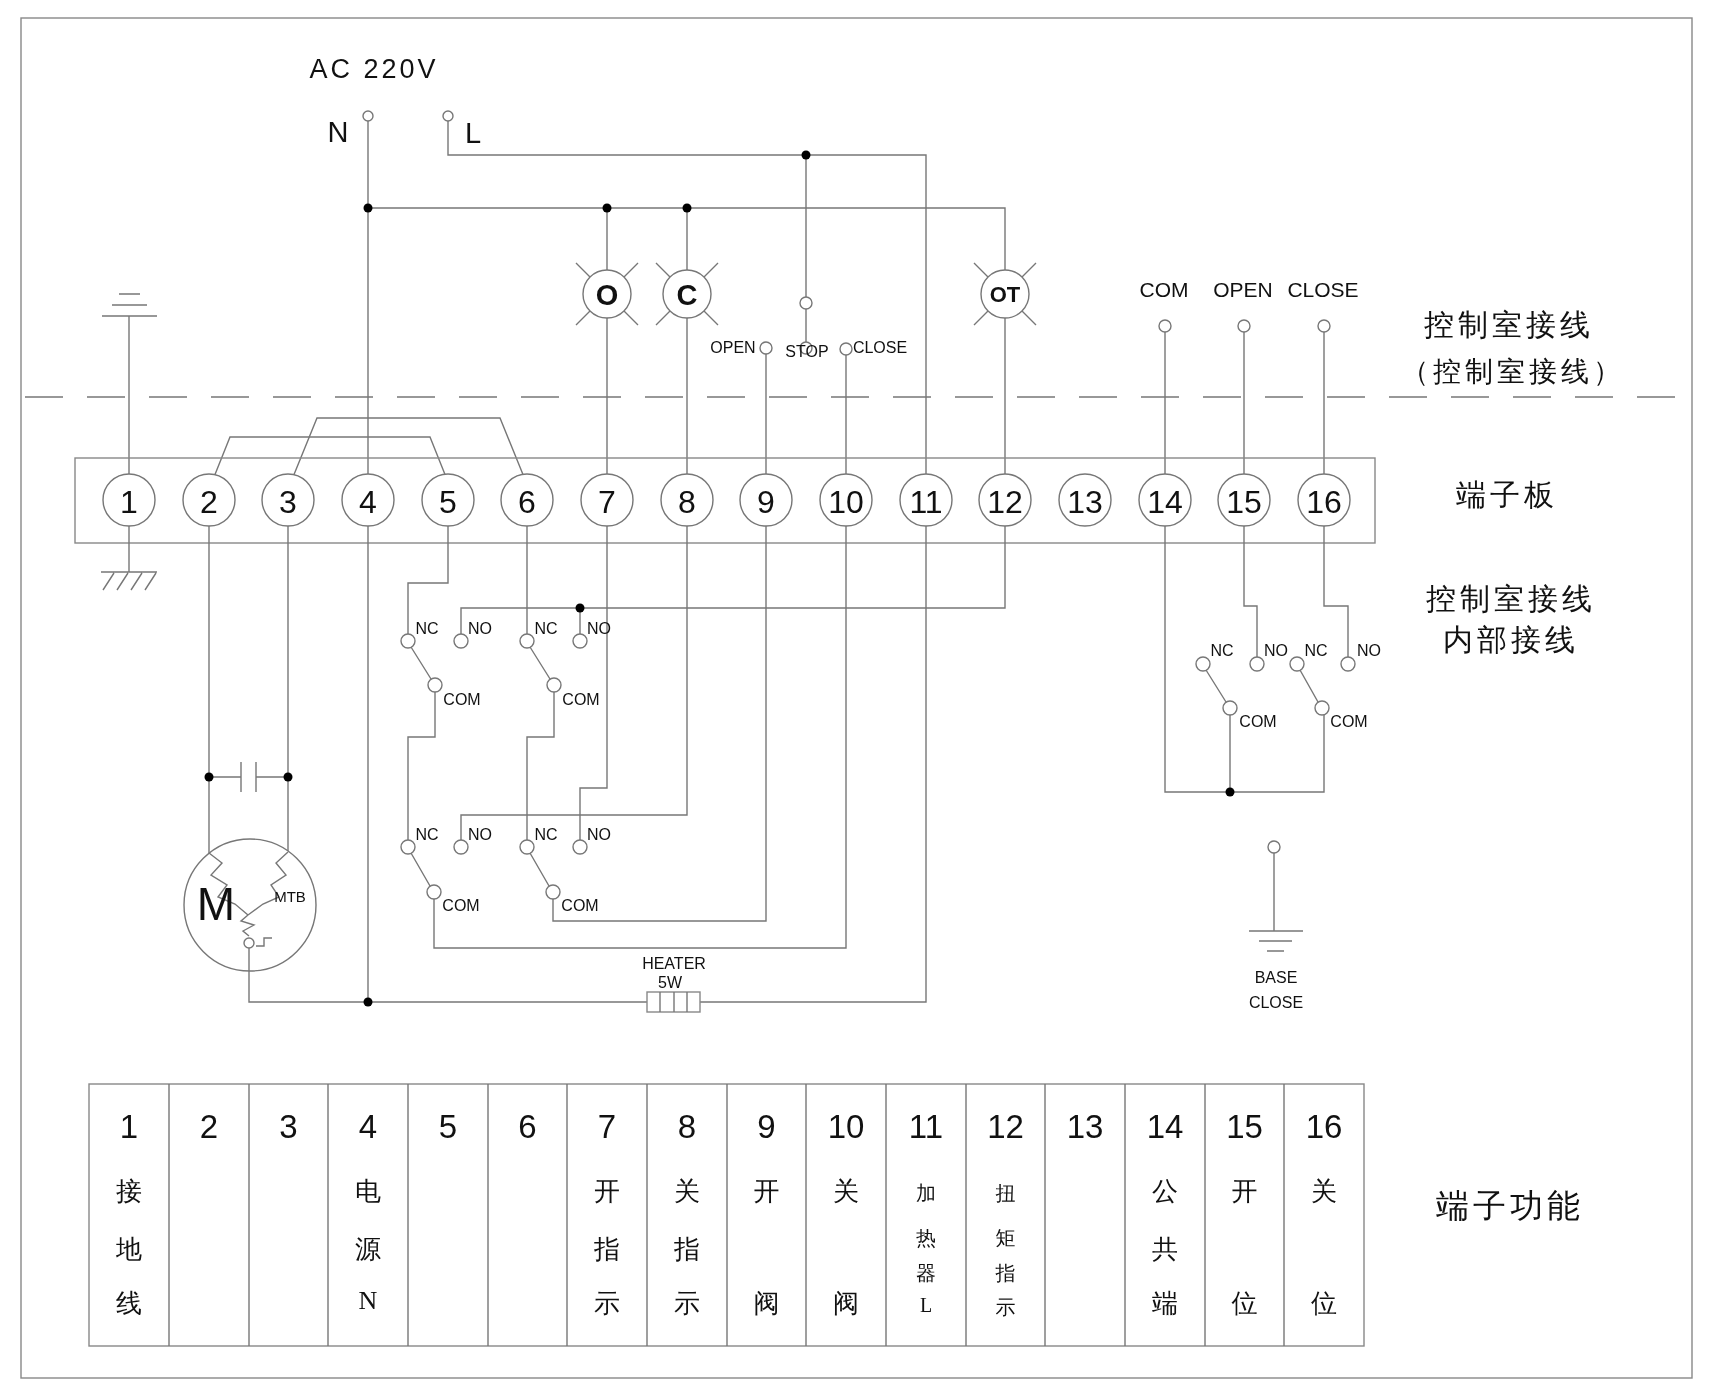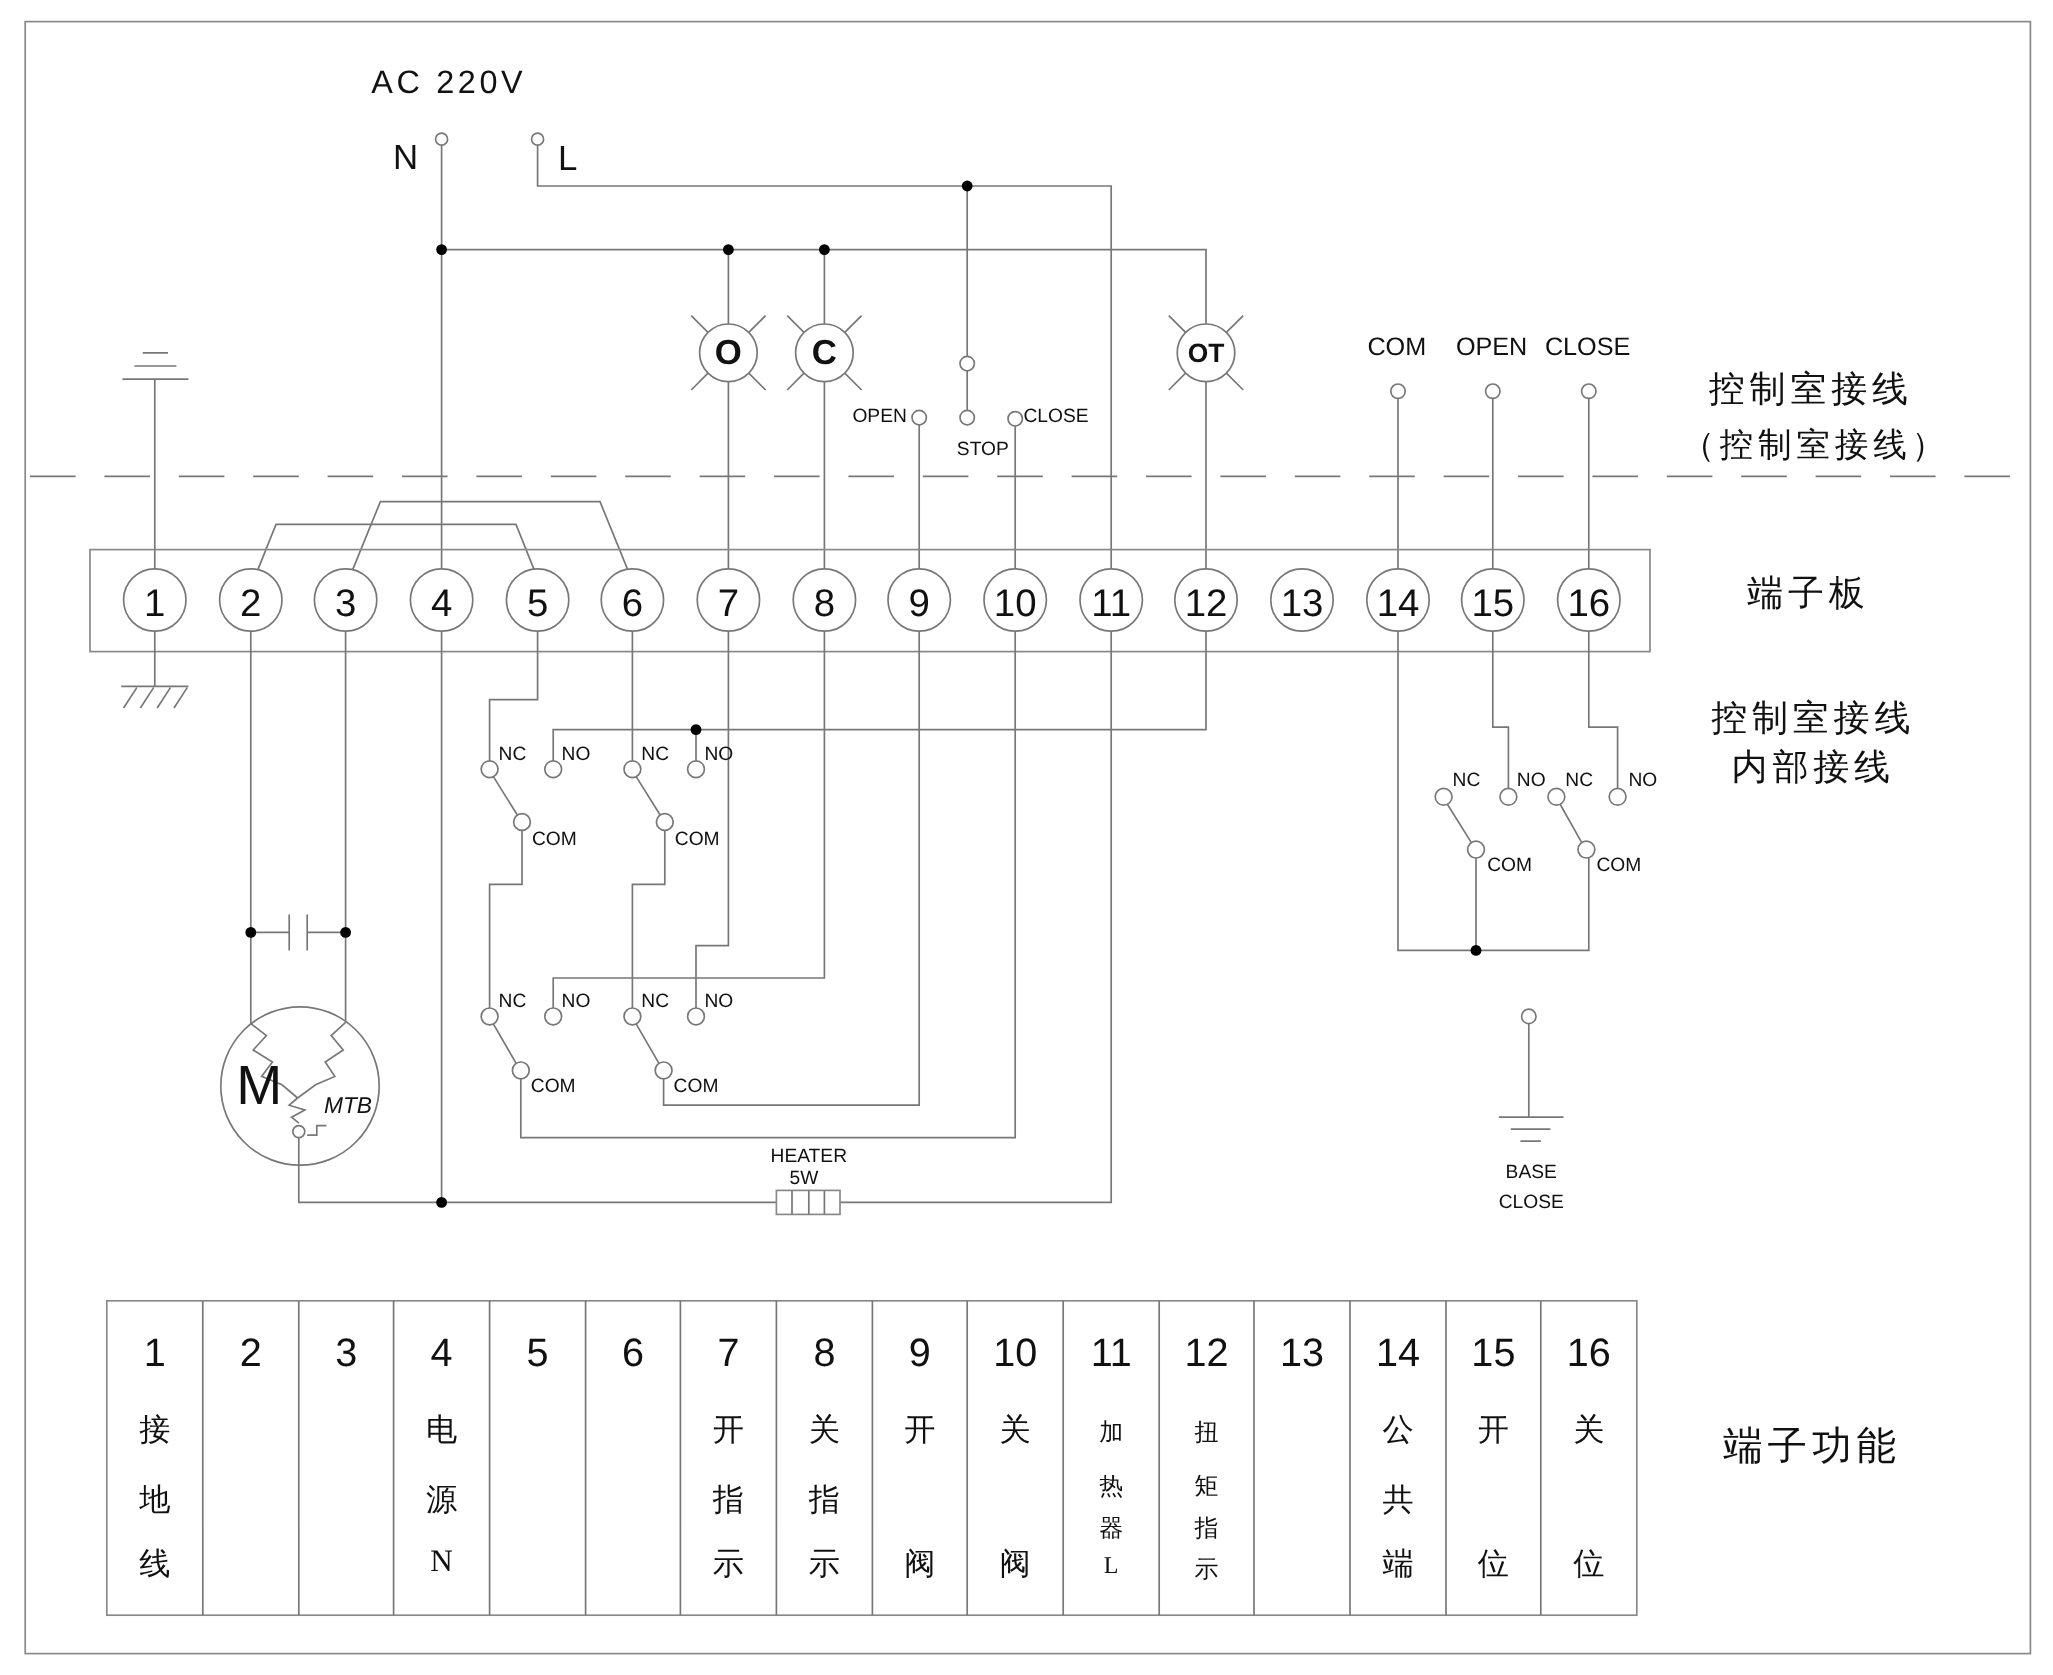--- a/index.html
+++ b/index.html
@@ -165,21 +165,21 @@
 
   <div class="lbl serif" style="left:374px;top:69px;font-size:27px;letter-spacing:3px;">AC 220V</div>
   <div class="lbl serif" style="left:338px;top:132px;font-size:29px;">N</div>
   <div class="lbl serif" style="left:473px;top:133px;font-size:29px;">L</div>
 
   <div class="lbl lamp-letter" style="left:607px;top:295px;">O</div>
   <div class="lbl lamp-letter" style="left:687px;top:295px;">C</div>
   <div class="lbl" style="left:1005px;top:295px;font-size:22px;font-weight:700;">OT</div>
 
   <div class="lbl tinybtn" style="left:733px;top:348px;">OPEN</div>
-  <div class="lbl tinybtn" style="left:807px;top:375px;margin-left:12px;">STOP</div>
+  <div class="lbl tinybtn" style="left:807px;top:352px;">STOP</div>
   <div class="lbl tinybtn" style="left:880px;top:348px;">CLOSE</div>
 
   <div class="lbl" style="left:1164px;top:289px;font-size:21px;">COM</div>
   <div class="lbl" style="left:1243px;top:289px;font-size:21px;">OPEN</div>
   <div class="lbl" style="left:1323px;top:289px;font-size:21px;">CLOSE</div>
 
   <div class="lbl contact-lbl" style="left:427px;top:629px;">NC</div>
   <div class="lbl contact-lbl" style="left:480px;top:629px;">NO</div>
   <div class="lbl contact-lbl" style="left:546px;top:629px;">NC</div>
   <div class="lbl contact-lbl" style="left:599px;top:629px;">NO</div>
@@ -194,21 +194,21 @@
   <div class="lbl contact-lbl" style="left:580px;top:906px;">COM</div>
 
   <div class="lbl contact-lbl" style="left:1222px;top:651px;">NC</div>
   <div class="lbl contact-lbl" style="left:1276px;top:651px;">NO</div>
   <div class="lbl contact-lbl" style="left:1316px;top:651px;">NC</div>
   <div class="lbl contact-lbl" style="left:1369px;top:651px;">NO</div>
   <div class="lbl contact-lbl" style="left:1258px;top:722px;">COM</div>
   <div class="lbl contact-lbl" style="left:1349px;top:722px;">COM</div>
 
   <div class="lbl serif" style="left:216px;top:904px;font-size:46px;">M</div>
-  <div class="lbl" style="left:290px;top:922px;font-size:19px;font-style:italic;">MTB</div>
+  <div class="lbl" style="left:290px;top:896px;font-size:15px;">MTB</div>
 
   <div class="lbl small" style="left:674px;top:964px;">HEATER</div>
   <div class="lbl small" style="left:670px;top:983px;text-align:right;">5W</div>
 
   <div class="lbl small" style="left:1276px;top:978px;">BASE</div>
   <div class="lbl small" style="left:1276px;top:1003px;">CLOSE</div>
 
   <div class="lbl cn" style="left:1509px;top:325px;font-size:30px;">控制室接线</div>
   <div class="lbl cn" style="left:1513px;top:372px;font-size:28px;">（控制室接线）</div>
   <div class="lbl cn" style="left:1507px;top:495px;font-size:30px;">端子板</div>

